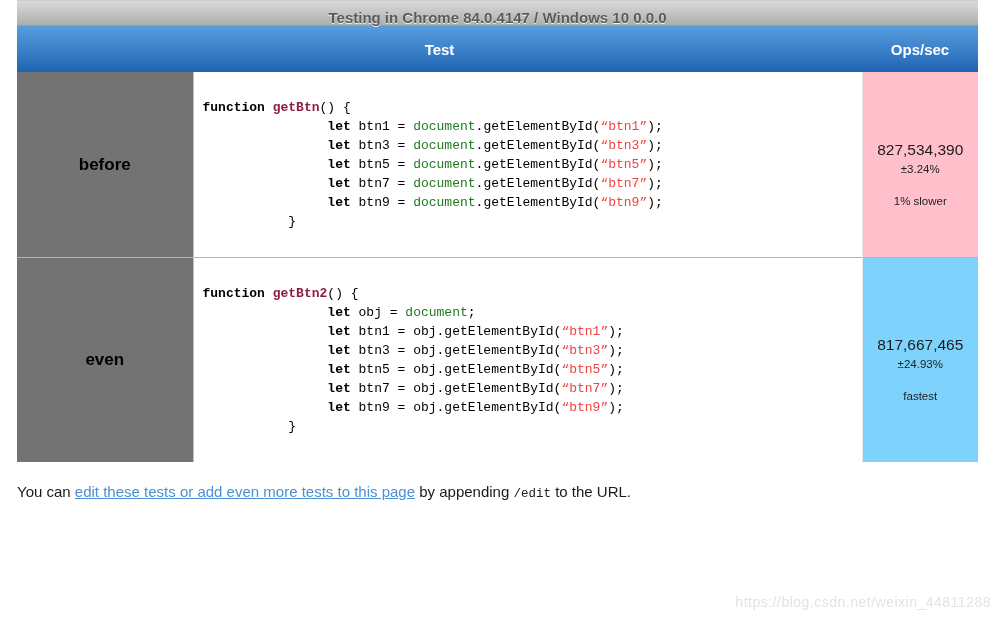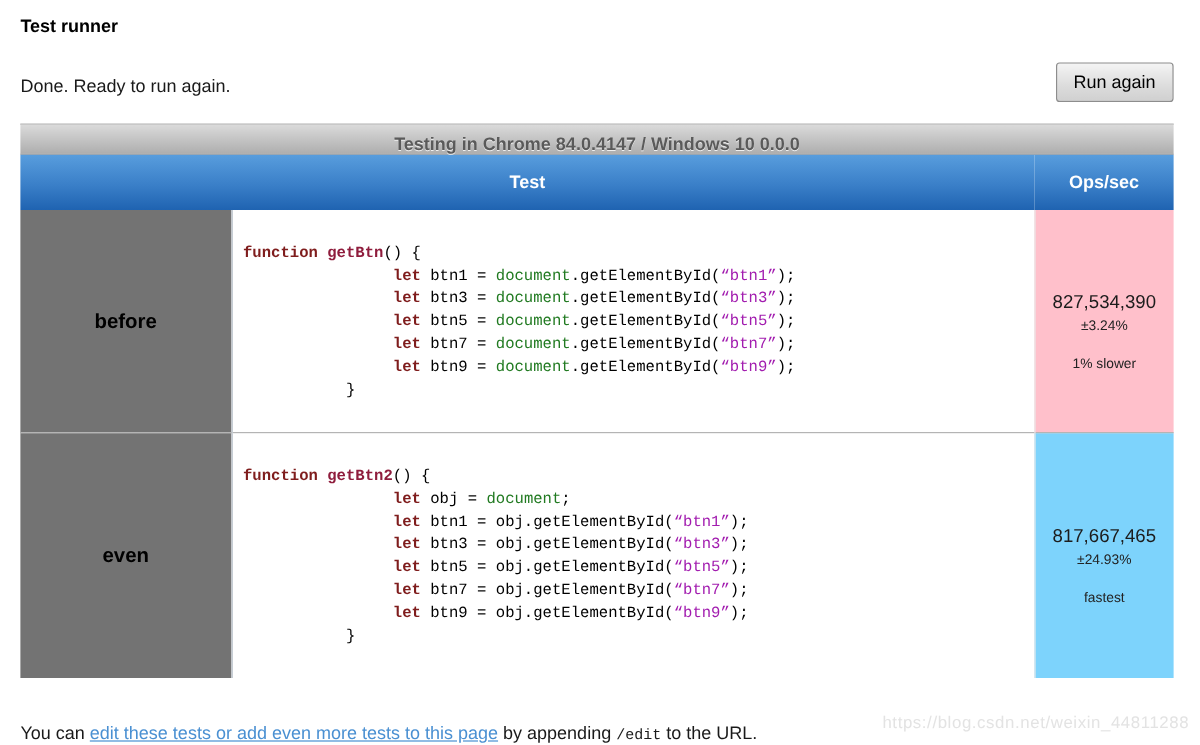--- a/index.html
+++ b/index.html
@@ -69,57 +69,52 @@
   td.code-cell {
     background: #ffffff;
     padding: 26px 8px 26px 9px;
     vertical-align: top;
   }
   .code {
     font-family: "Liberation Mono", "DejaVu Sans Mono", monospace;
     font-size: 13px; line-height: 19px;
     white-space: pre; color: #000;
   }
-  .tk-kw  { font-weight: bold; color: #7f1d1d; }
+  .tk-kw  { font-weight: bold; color: #000000; }
   .tk-fn  { font-weight: bold; color: #8f1d3d; }
   .tk-obj { color: #217a21; }
-  .tk-str { color: #a21caf; }
+  .tk-str { color: #ef4444; }
   td.ops-cell {
     text-align: center; vertical-align: middle;
     color: #222;
     border-left: 1px solid #e9e9e9;
   }
   .ops-num    { font-size: 15.5px; line-height: 21px; color: #1c1c1c; margin-top: 20px; }
   .ops-margin { font-size: 11.5px; line-height: 19px; color: #222; }
   .ops-note   { font-size: 11.5px; line-height: 19px; color: #222; margin-top: 13px; }
 
   
-  .footer { margin-top: 38px; font-size: 15px; color: #1a1a1a; }
+  .footer { margin-top: 21px; font-size: 15px; color: #1a1a1a; }
   .footer a { color: #4a90d2; text-decoration: underline; cursor: pointer; }
   .mono-inline {
     font-family: "Liberation Mono", "DejaVu Sans Mono", monospace;
     font-size: 12.5px;
   }
   .watermark {
     position: absolute; top: 594px; right: 9px;
     font-size: 14px; color: #e3e3e3;
     letter-spacing: 0.5px;
     user-select: none;
   }
 </style>
 </head>
 <body>
 
 <div class="wrap">
 
-  <div class="topbar">
-    <div class="page-title">Test runner</div>
-    <div class="status-text">Done. Ready to run again.</div>
-    <button class="run-btn">Run again</button>
-  </div>
 
   <table class="bench">
     <caption>Testing in Chrome 84.0.4147 / Windows 10 0.0.0</caption>
     <colgroup>
       <col class="c-label">
         <col class="c-code">
         <col class="c-ops">
     </colgroup>
     <thead>
       <tr>

